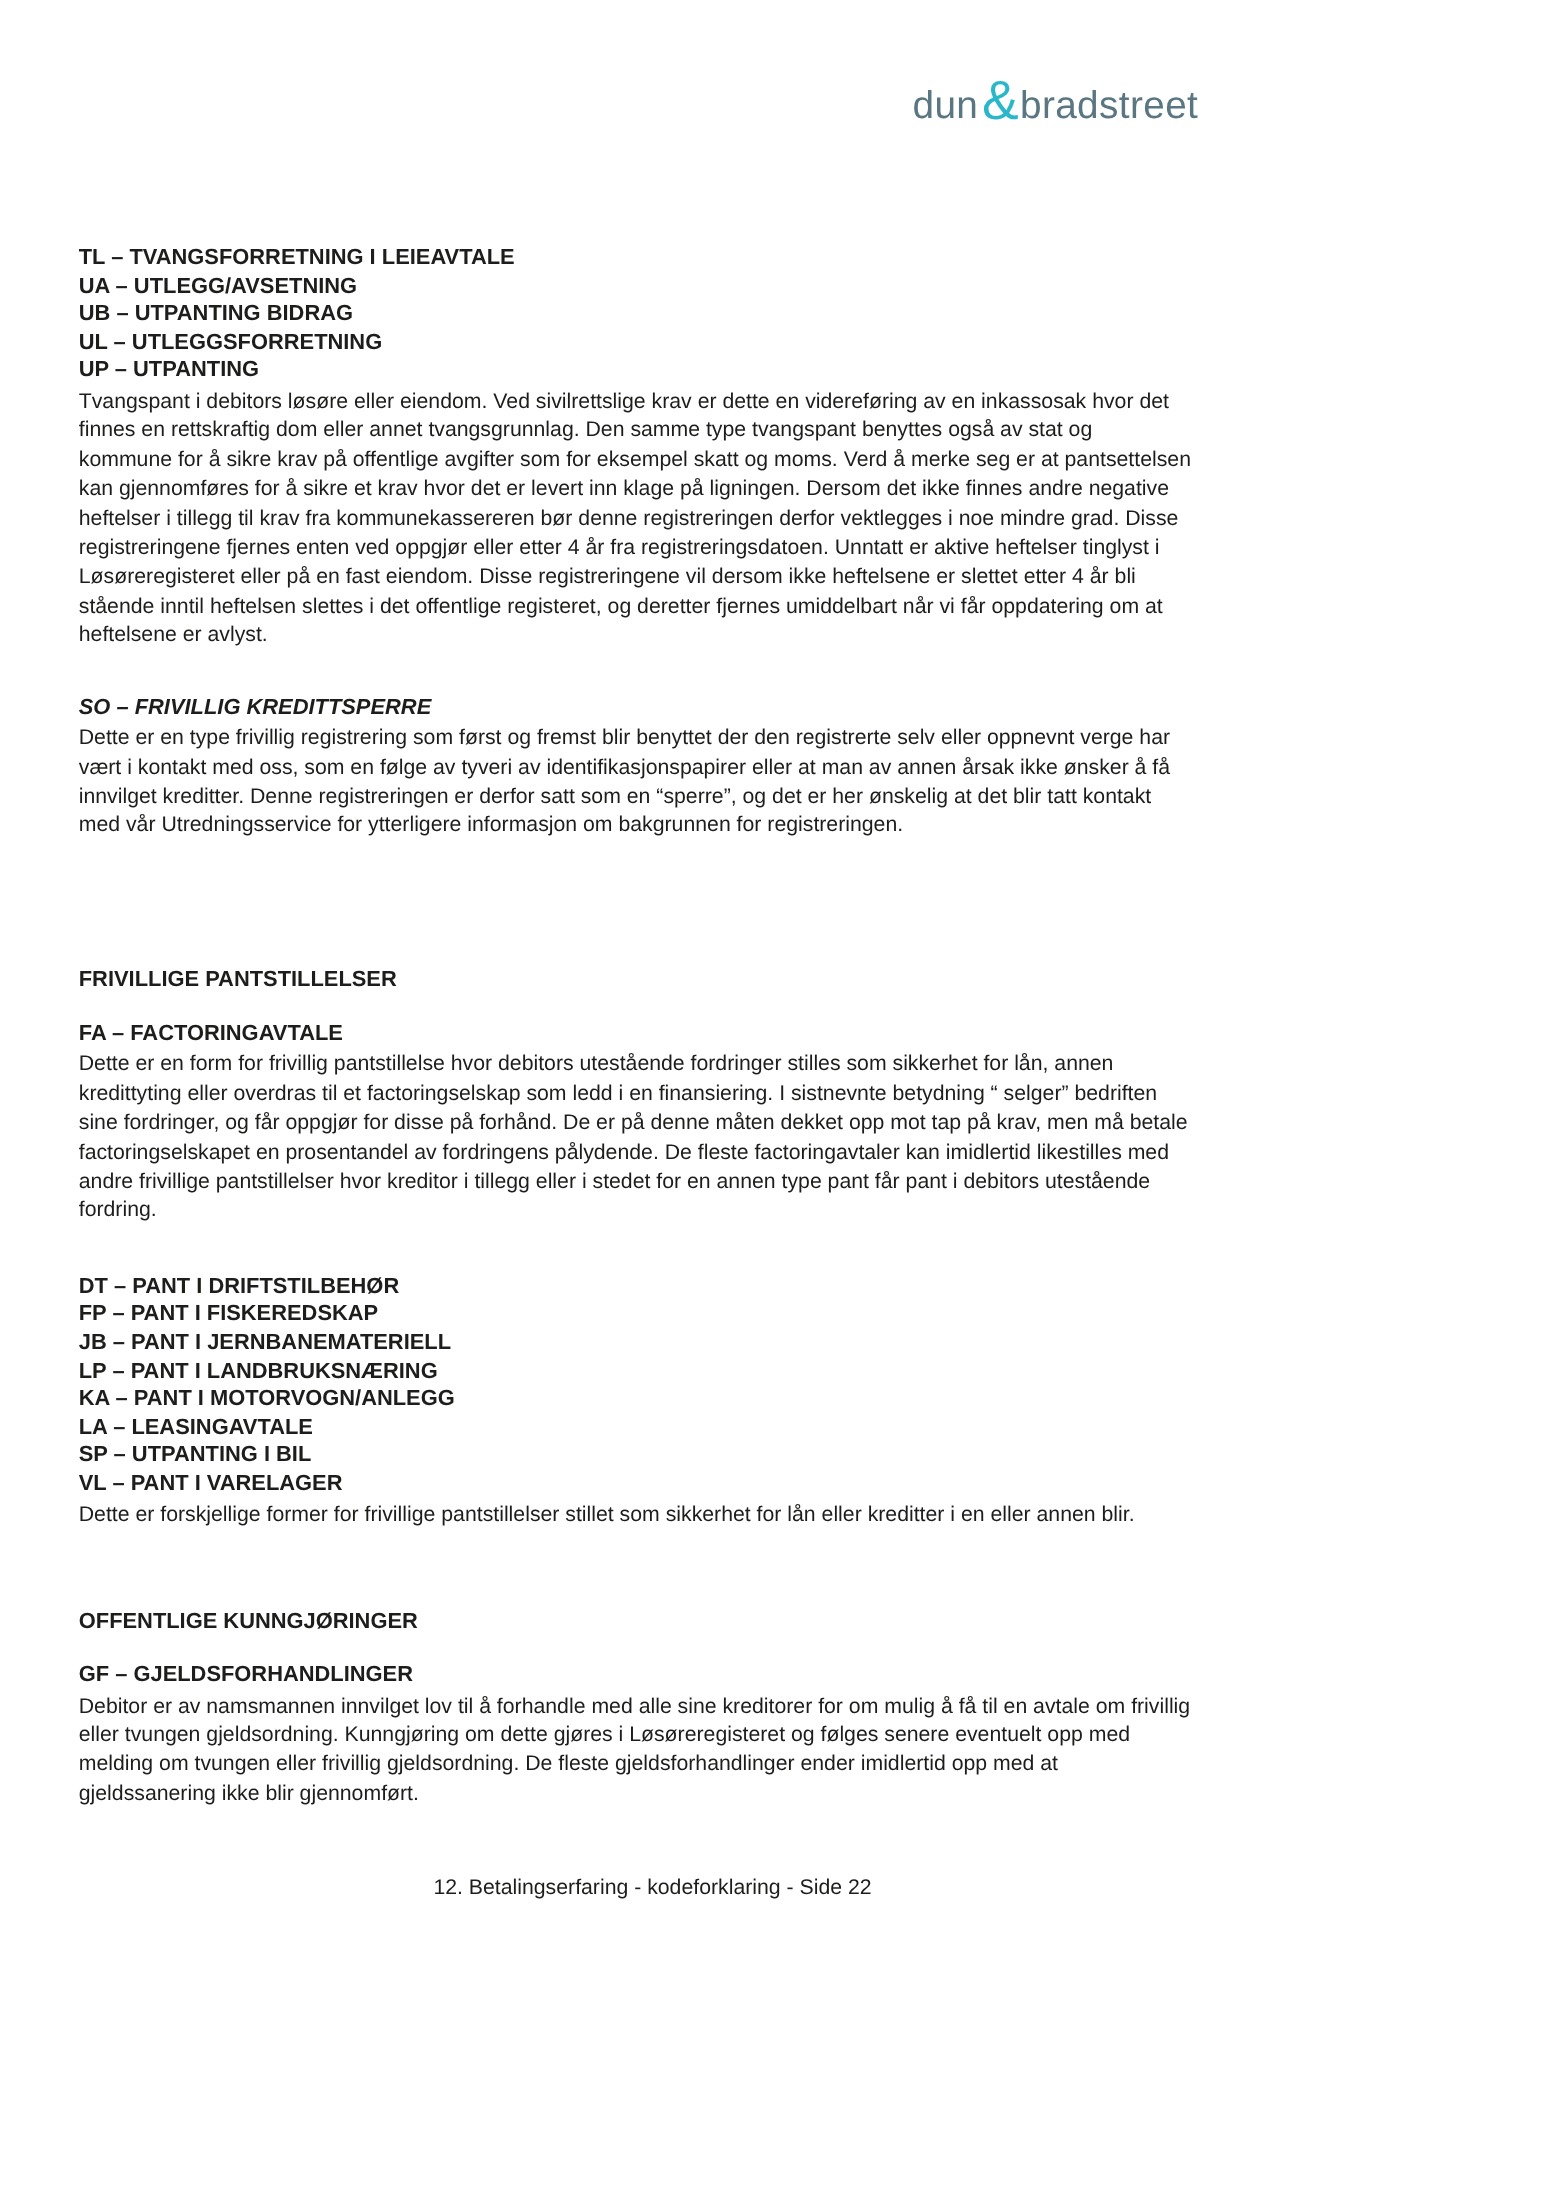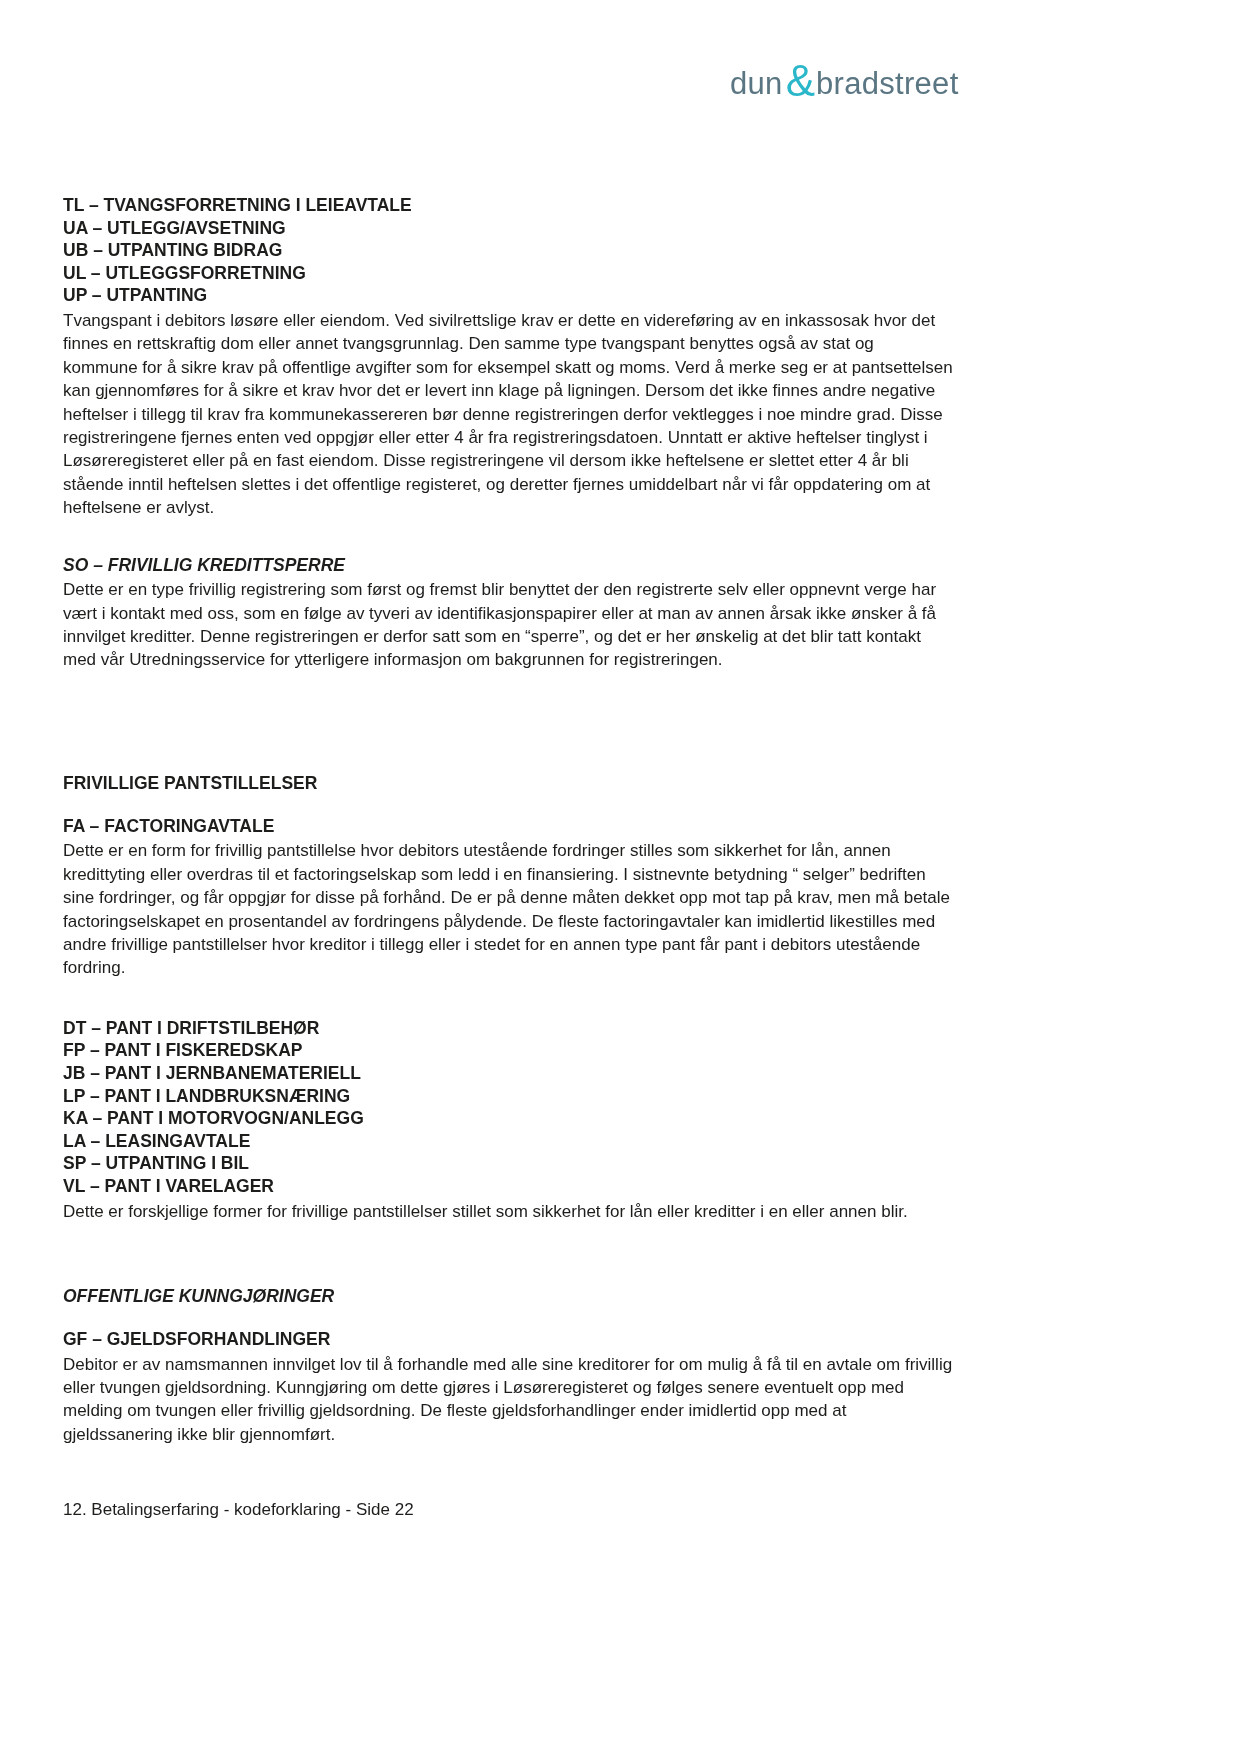--- a/index.html
+++ b/index.html
@@ -59,29 +59,29 @@
   .codes.after-para { margin-top: 34px; font-style: italic; }
   .codes.after-title { margin-top: 20px; }
   .codes.mid-gap { margin-top: 37px; }
   .section-title {
     font-weight: 700;
     font-size: 17.5px;
     line-height: 23px;
     margin: 0;
   }
   .section-title.first { margin-top: 100px; }
-  .section-title.second { margin-top: 62px; font-style: italic; }
+  .section-title.second { margin-top: 62px; }
 
   
   .footer {
     position: absolute;
     top: 1500px;
-    left: 63px;
+    left: 77px;
     width: 890px;
-    text-align: left;
+    text-align: center;
     font-size: 17px;
     color: #1d1d1b;
   }
 </style>
 </head>
 <body>
 
 <div class="page">
 
   <div class="logo">

